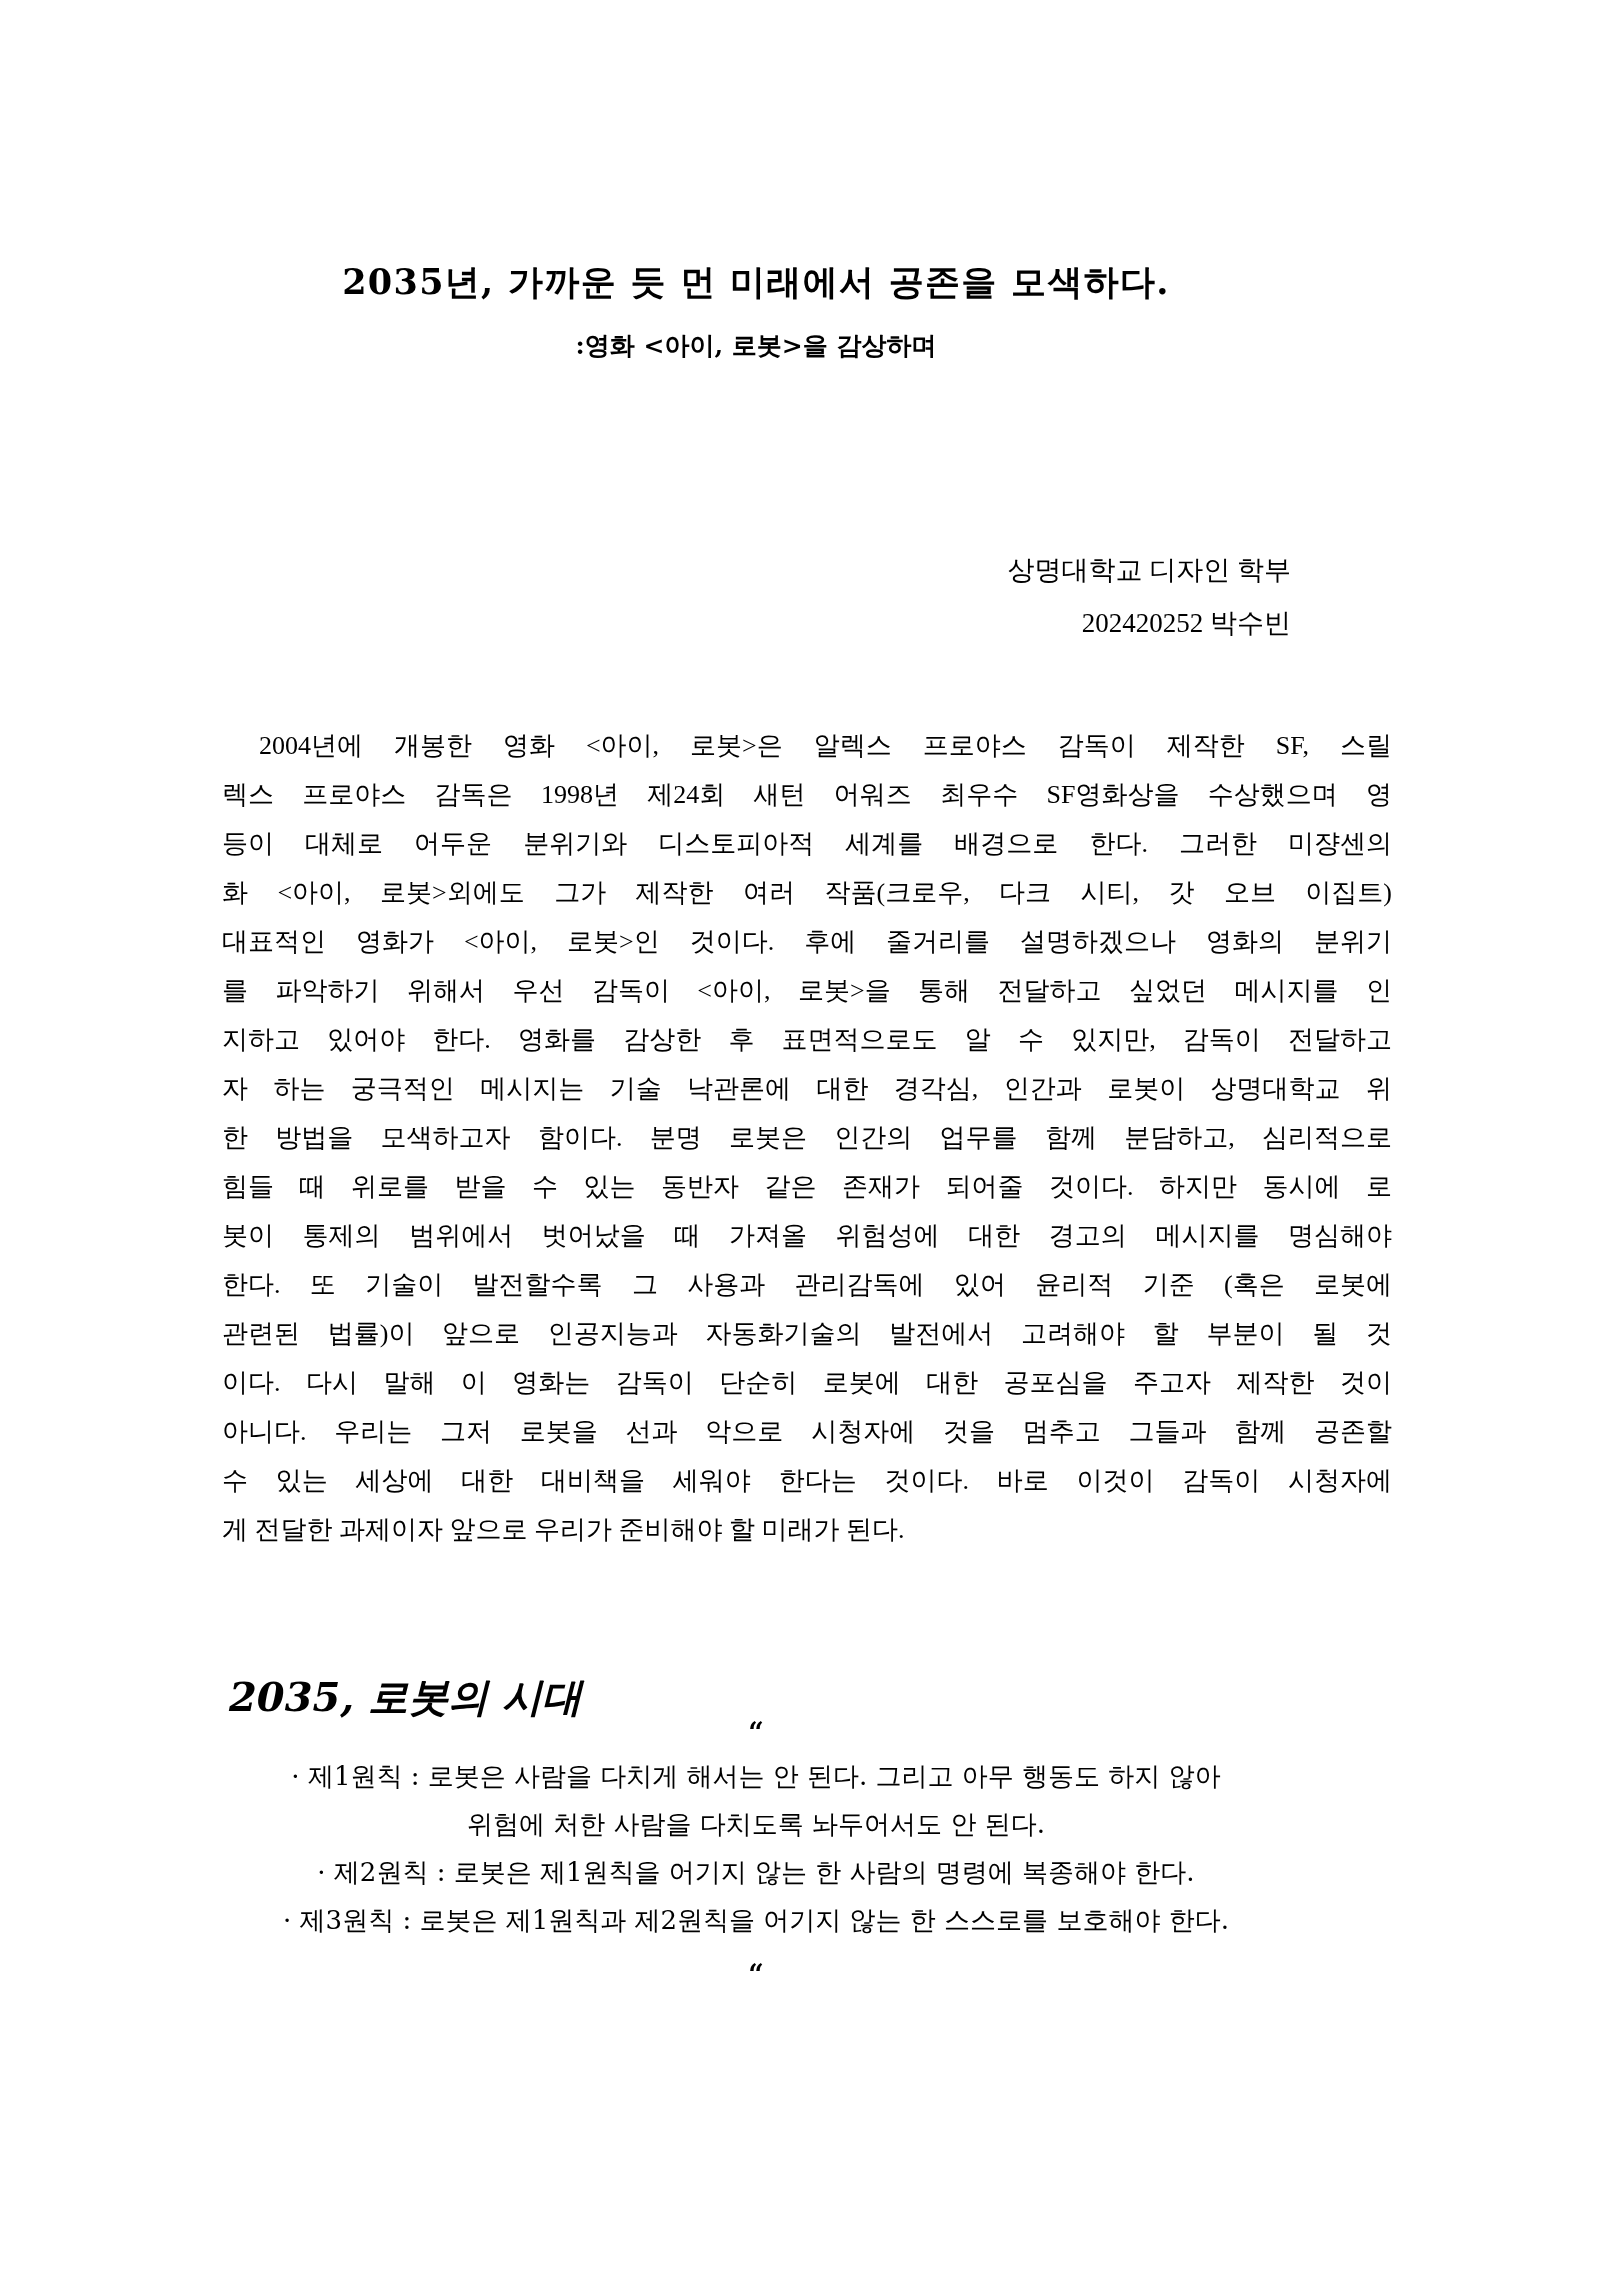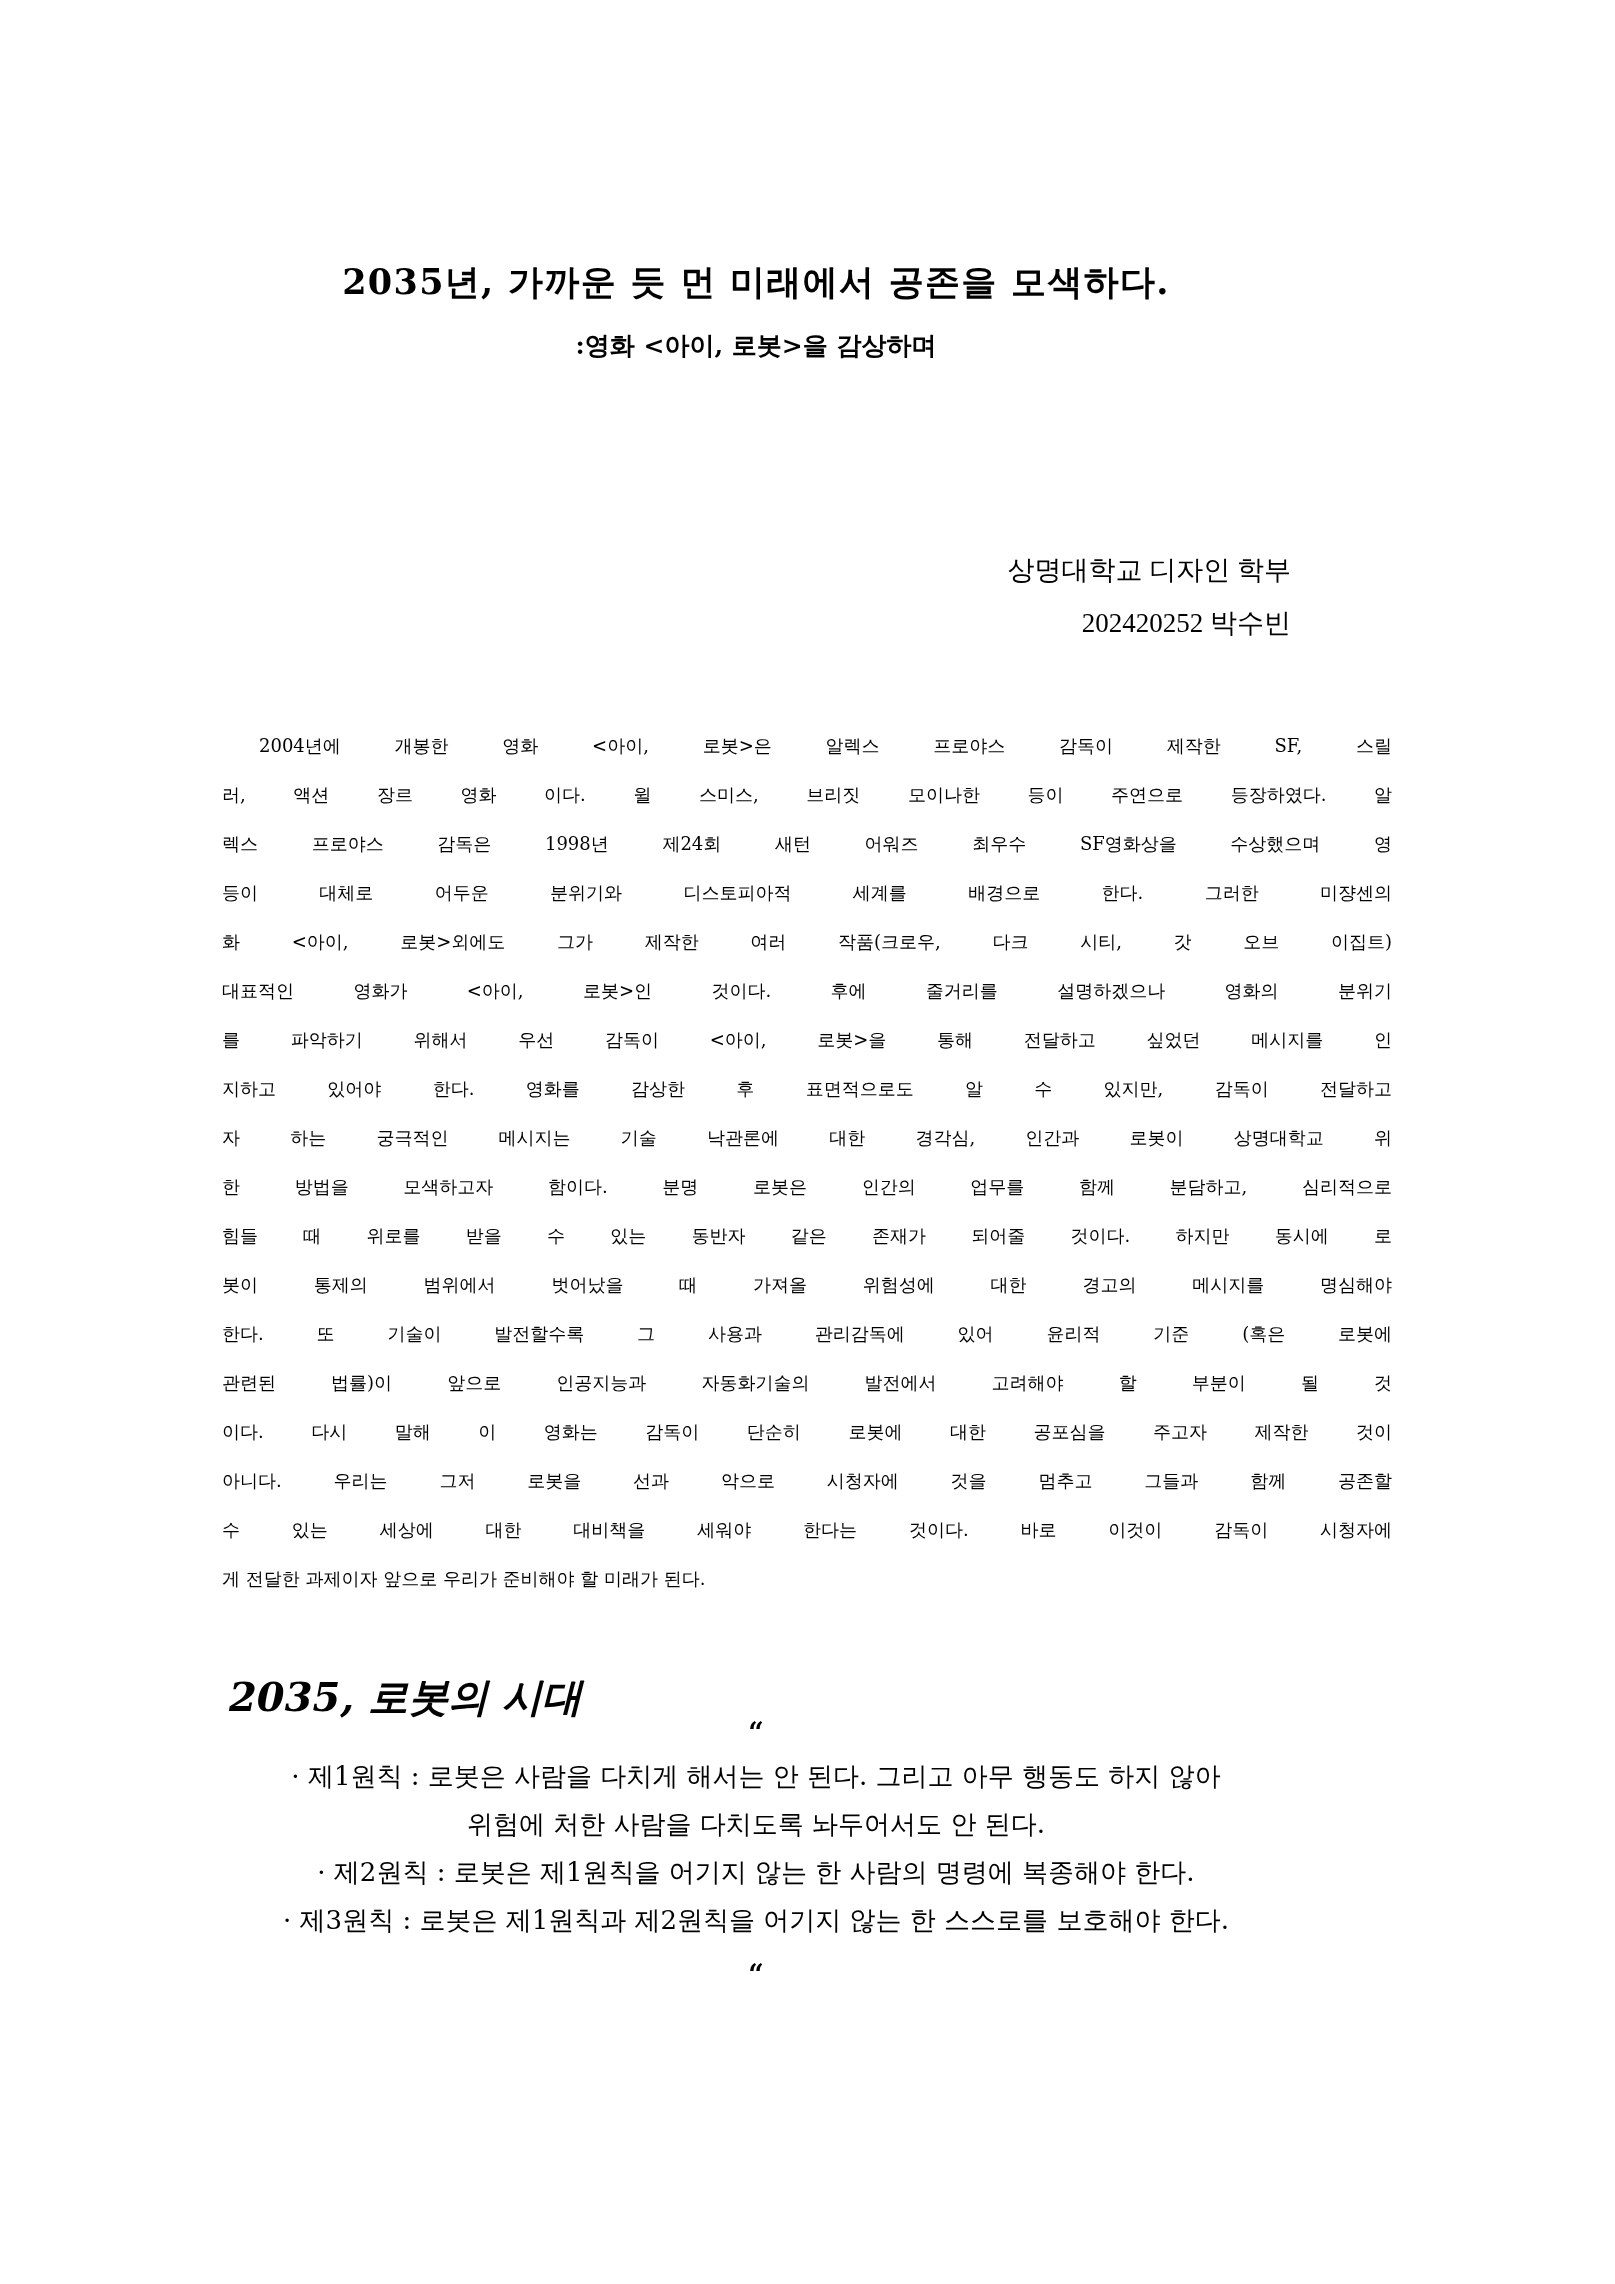--- a/index.html
+++ b/index.html
@@ -37,22 +37,23 @@
     text-align: right;
     font-size: 27px;
     line-height: 53px;
     font-family: Liberation Serif, serif;
   }
   .body-text {
     position: absolute;
     left: 222px;
     top: 721px;
     width: 1170px;
-    font-size: 18px;
+    font-size: 26px;
     line-height: 49px;
+    font-family: Liberation Serif, serif;
   }
   .jline {
     text-align: justify;
     text-align-last: justify;
   }
   .jline.indent { text-indent: 37px; }
   .jline.last { text-align-last: left; }
   .heading {
     position: absolute;
     left: 229px;
@@ -90,21 +91,20 @@
 
   <div class="subtitle">:영화 &lt;아이, 로봇&gt;을 감상하며</div>
 
   <div class="author">
     <div>상명대학교 디자인 학부</div>
     <div>202420252 박수빈</div>
   </div>
 
   <div class="body-text">
     <div class="jline indent">2004년에 개봉한 영화 &lt;아이, 로봇&gt;은 알렉스 프로야스 감독이 제작한 SF, 스릴</div>
-    <div class="jline">러, 액션 장르 영화 이다. 윌 스미스, 브리짓 모이나한 등이 주연으로 등장하였다. 알</div>
     <div class="jline">렉스 프로야스 감독은 1998년 제24회 새턴 어워즈 최우수 SF영화상을 수상했으며 영</div>
     <div class="jline">등이 대체로 어두운 분위기와 디스토피아적 세계를 배경으로 한다. 그러한 미쟝센의</div>
     <div class="jline">화 &lt;아이, 로봇&gt;외에도 그가 제작한 여러 작품(크로우, 다크 시티, 갓 오브 이집트)</div>
     <div class="jline">대표적인 영화가 &lt;아이, 로봇&gt;인 것이다. 후에 줄거리를 설명하겠으나 영화의 분위기</div>
     <div class="jline">를 파악하기 위해서 우선 감독이 &lt;아이, 로봇&gt;을 통해 전달하고 싶었던 메시지를 인</div>
     <div class="jline">지하고 있어야 한다. 영화를 감상한 후 표면적으로도 알 수 있지만, 감독이 전달하고</div>
     <div class="jline">자 하는 궁극적인 메시지는 기술 낙관론에 대한 경각심, 인간과 로봇이 상명대학교 위</div>
     <div class="jline">한 방법을 모색하고자 함이다. 분명 로봇은 인간의 업무를 함께 분담하고, 심리적으로</div>
     <div class="jline">힘들 때 위로를 받을 수 있는 동반자 같은 존재가 되어줄 것이다. 하지만 동시에 로</div>
     <div class="jline">봇이 통제의 범위에서 벗어났을 때 가져올 위험성에 대한 경고의 메시지를 명심해야</div>

